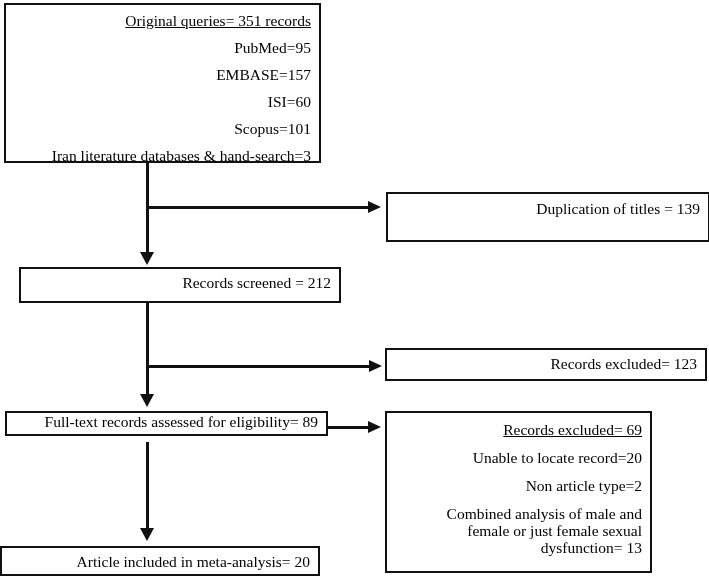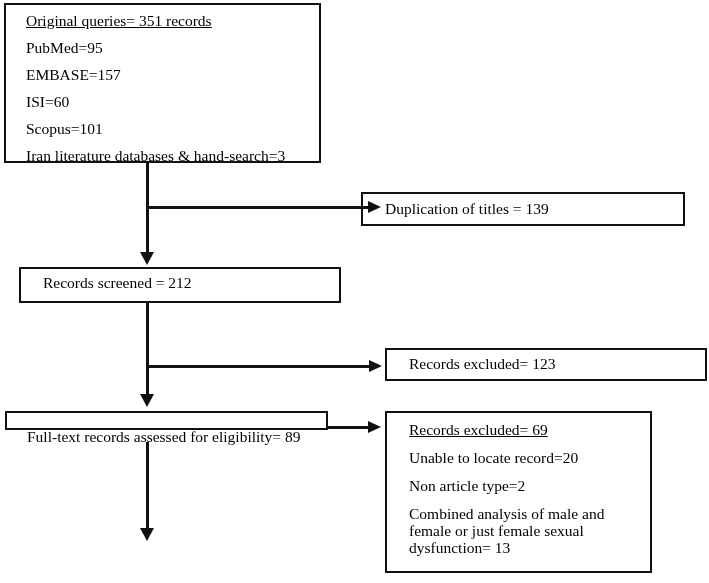--- a/index.html
+++ b/index.html
@@ -16,29 +16,30 @@
   .box {
     position: absolute;
     border: 2px solid #111111;
     background: #ffffff;
     box-sizing: border-box;
   }
   .box .line {
     line-height: 17px;
     margin: 0 0 10px 8px;
     white-space: nowrap;
+    text-align: right;
   }
   .box .line.wrap { white-space: normal; }
   .u { text-decoration: underline; }
   
   #box-original   { left: 4px;   top: 3px;   width: 317px; height: 160px; padding: 7px 8px 0 12px; }
-  #box-dup        { left: 361px; top: 192px; width: 324px; height: 34px;  padding: 6px 24px 0 14px; }
+  #box-dup        { left: 386px; top: 192px; width: 324px; height: 50px;  padding: 6px 8px 0 14px; }
   #box-screened   { left: 19px;   top: 267px; width: 322px; height: 36px;  padding: 5px 8px 0 14px; }
   #box-excl123    { left: 385px; top: 348px; width: 322px; height: 33px;  padding: 5px 8px 12px 14px; }
-  #box-fulltext   { left: 5px;   top: 411px; width: 323px; height: 14px;  padding: 15px 8px 0 12px; }
+  #box-fulltext   { left: 5px;   top: 411px; width: 323px; height: 25px;  padding: 0 8px 0 12px; }
   #box-excl69     { left: 385px; top: 411px; width: 267px; height: 162px; padding: 8px 8px 0 14px; }
   #box-excl69 .line { margin-bottom: 11px; }
   #box-included   { left: 0px;   top: 546px; width: 320px; height: 30px;  padding: 5px 8px 0 12px; }
   
   .vline, .hline { position: absolute; background: #111111; }
   .vline { width: 3px; }
   .hline { height: 3px; }
   .head-down {
     position: absolute; width: 0; height: 0;
     border-left: 7px solid transparent;
@@ -82,20 +83,23 @@
     <div class="line">Full-text records assessed for eligibility= 89</div>
   </div>
 
   <div class="box" id="box-excl69">
     <div class="line u">Records excluded= 69</div>
     <div class="line">Unable to locate record=20</div>
     <div class="line">Non article type=2</div>
     <div class="line wrap">Combined analysis of male and female or just female sexual dysfunction= 13</div>
   </div>
 
+  <div class="box" id="box-included">
+    <div class="line">Article included in meta-analysis= 20</div>
+  </div>
 
   <div class="vline" style="left:146px; top:163px; height:91px;"></div>
   <div class="head-down" style="left:140px; top:252px;"></div>
 
   <div class="hline" style="left:148px; top:206px; width:221px;"></div>
   <div class="head-right" style="left:368px; top:201px;"></div>
 
   <div class="vline" style="left:146px; top:303px; height:93px;"></div>
   <div class="head-down" style="left:140px; top:394px;"></div>
 

